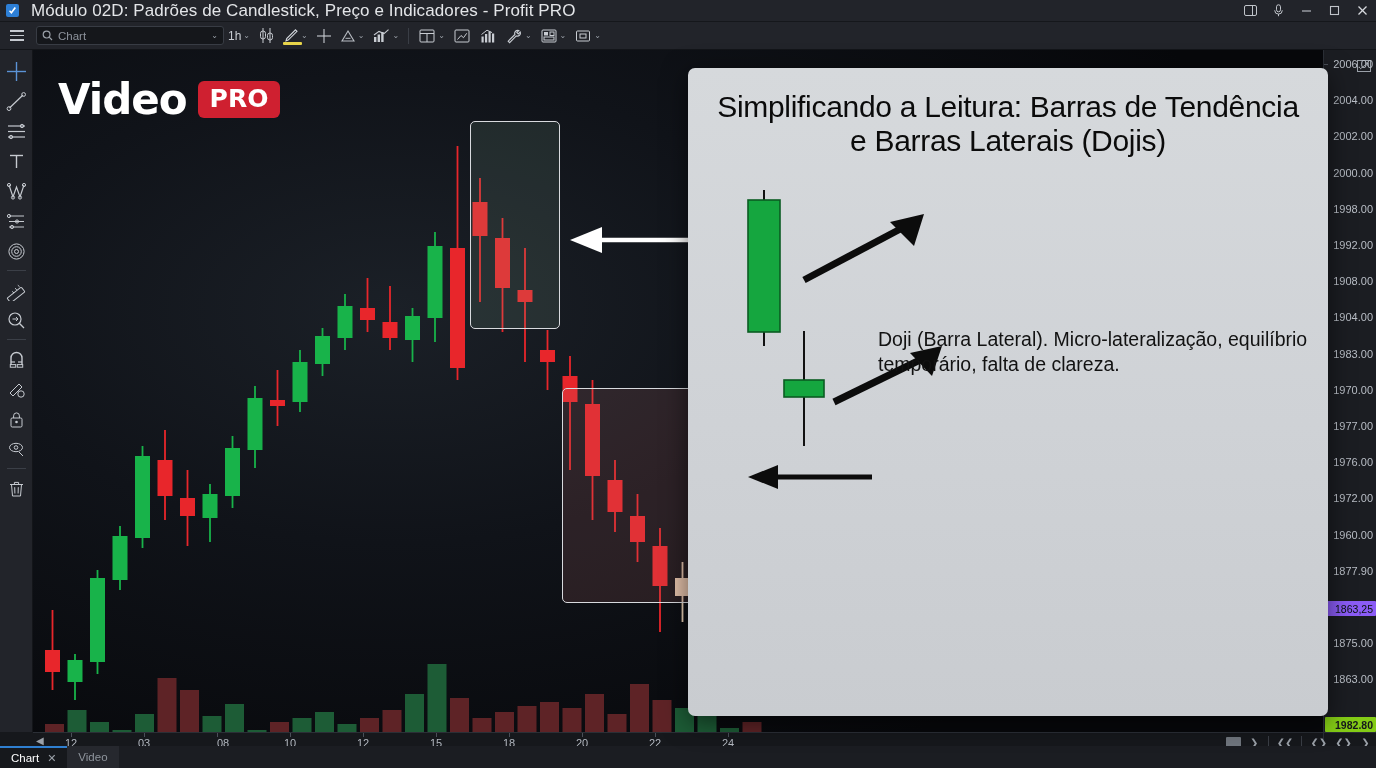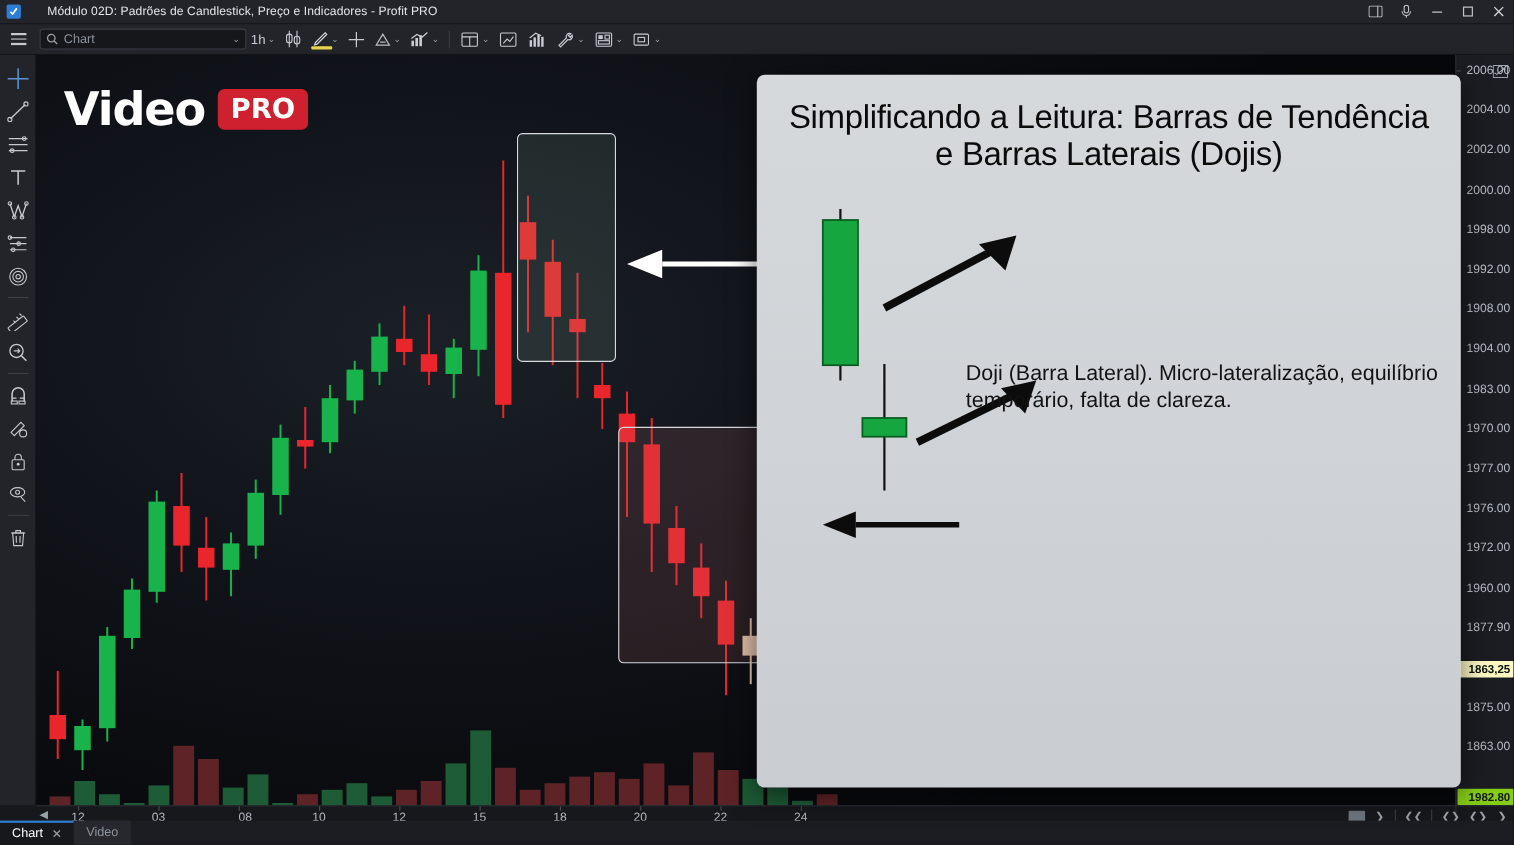--- a/index.html
+++ b/index.html
@@ -20,21 +20,21 @@
   .tb-logo {
     width: 13px; height: 13px; margin-left: 6px; border-radius: 2px;
     background: #2d7fd6; position: relative; flex: 0 0 auto;
   }
   .tb-logo:after {
     content: ""; position: absolute; left: 3px; top: 3px;
     width: 7px; height: 7px; background: #fff;
     clip-path: polygon(0 60%, 35% 100%, 100% 15%, 80% 0, 33% 65%, 15% 45%);
   }
   .tb-title {
-    margin-left: 24px; color: #e3e5e8; font-size: 11px; letter-spacing: .1px;
+    margin-left: 12px; color: #e3e5e8; font-size: 17px; letter-spacing: .1px;
     white-space: nowrap;
   }
   .tb-right { margin-left: auto; display: flex; align-items: center; height: 22px; }
   .tb-btn {
     width: 28px; height: 22px; display: flex; align-items: center;
     justify-content: center; color: #b9bdc4; font-size: 12px;
   }
   .tb-btn svg { display: block; }
 
   
@@ -116,21 +116,21 @@
   .p-label {
     position: absolute; right: 3px; color: #b9bec6; font-size: 11px;
     white-space: nowrap; font-family: "Liberation Sans", sans-serif;
   }
   .p-tick { position: absolute; left: 0; width: 4px; height: 1px; background: #4a4f58; }
   .p-badge {
     position: absolute; right: 0; left: 1px; height: 15px; display: flex;
     align-items: center; justify-content: flex-end; padding-right: 3px;
     font-size: 10.5px; border-radius: 1px;
   }
-  .p-badge.green { background: #fef9c3; color: #08130b; font-weight: bold; }
+  .p-badge.green { background: #8b5cf6; color: #08130b; font-weight: normal; }
   .p-badge.grey  { background: #84cc16; color: #15171b; font-weight: bold; }
   .axis-tool {
     position: absolute; right: 4px; top: 8px; width: 15px; height: 13px;
     color: #cfd3d8;
   }
 
   
   .time-axis {
     position: absolute; left: 33px; top: 732px; width: 1290px; height: 22px;
     background: #16181c; border-top: 1px solid #2b2f36;

